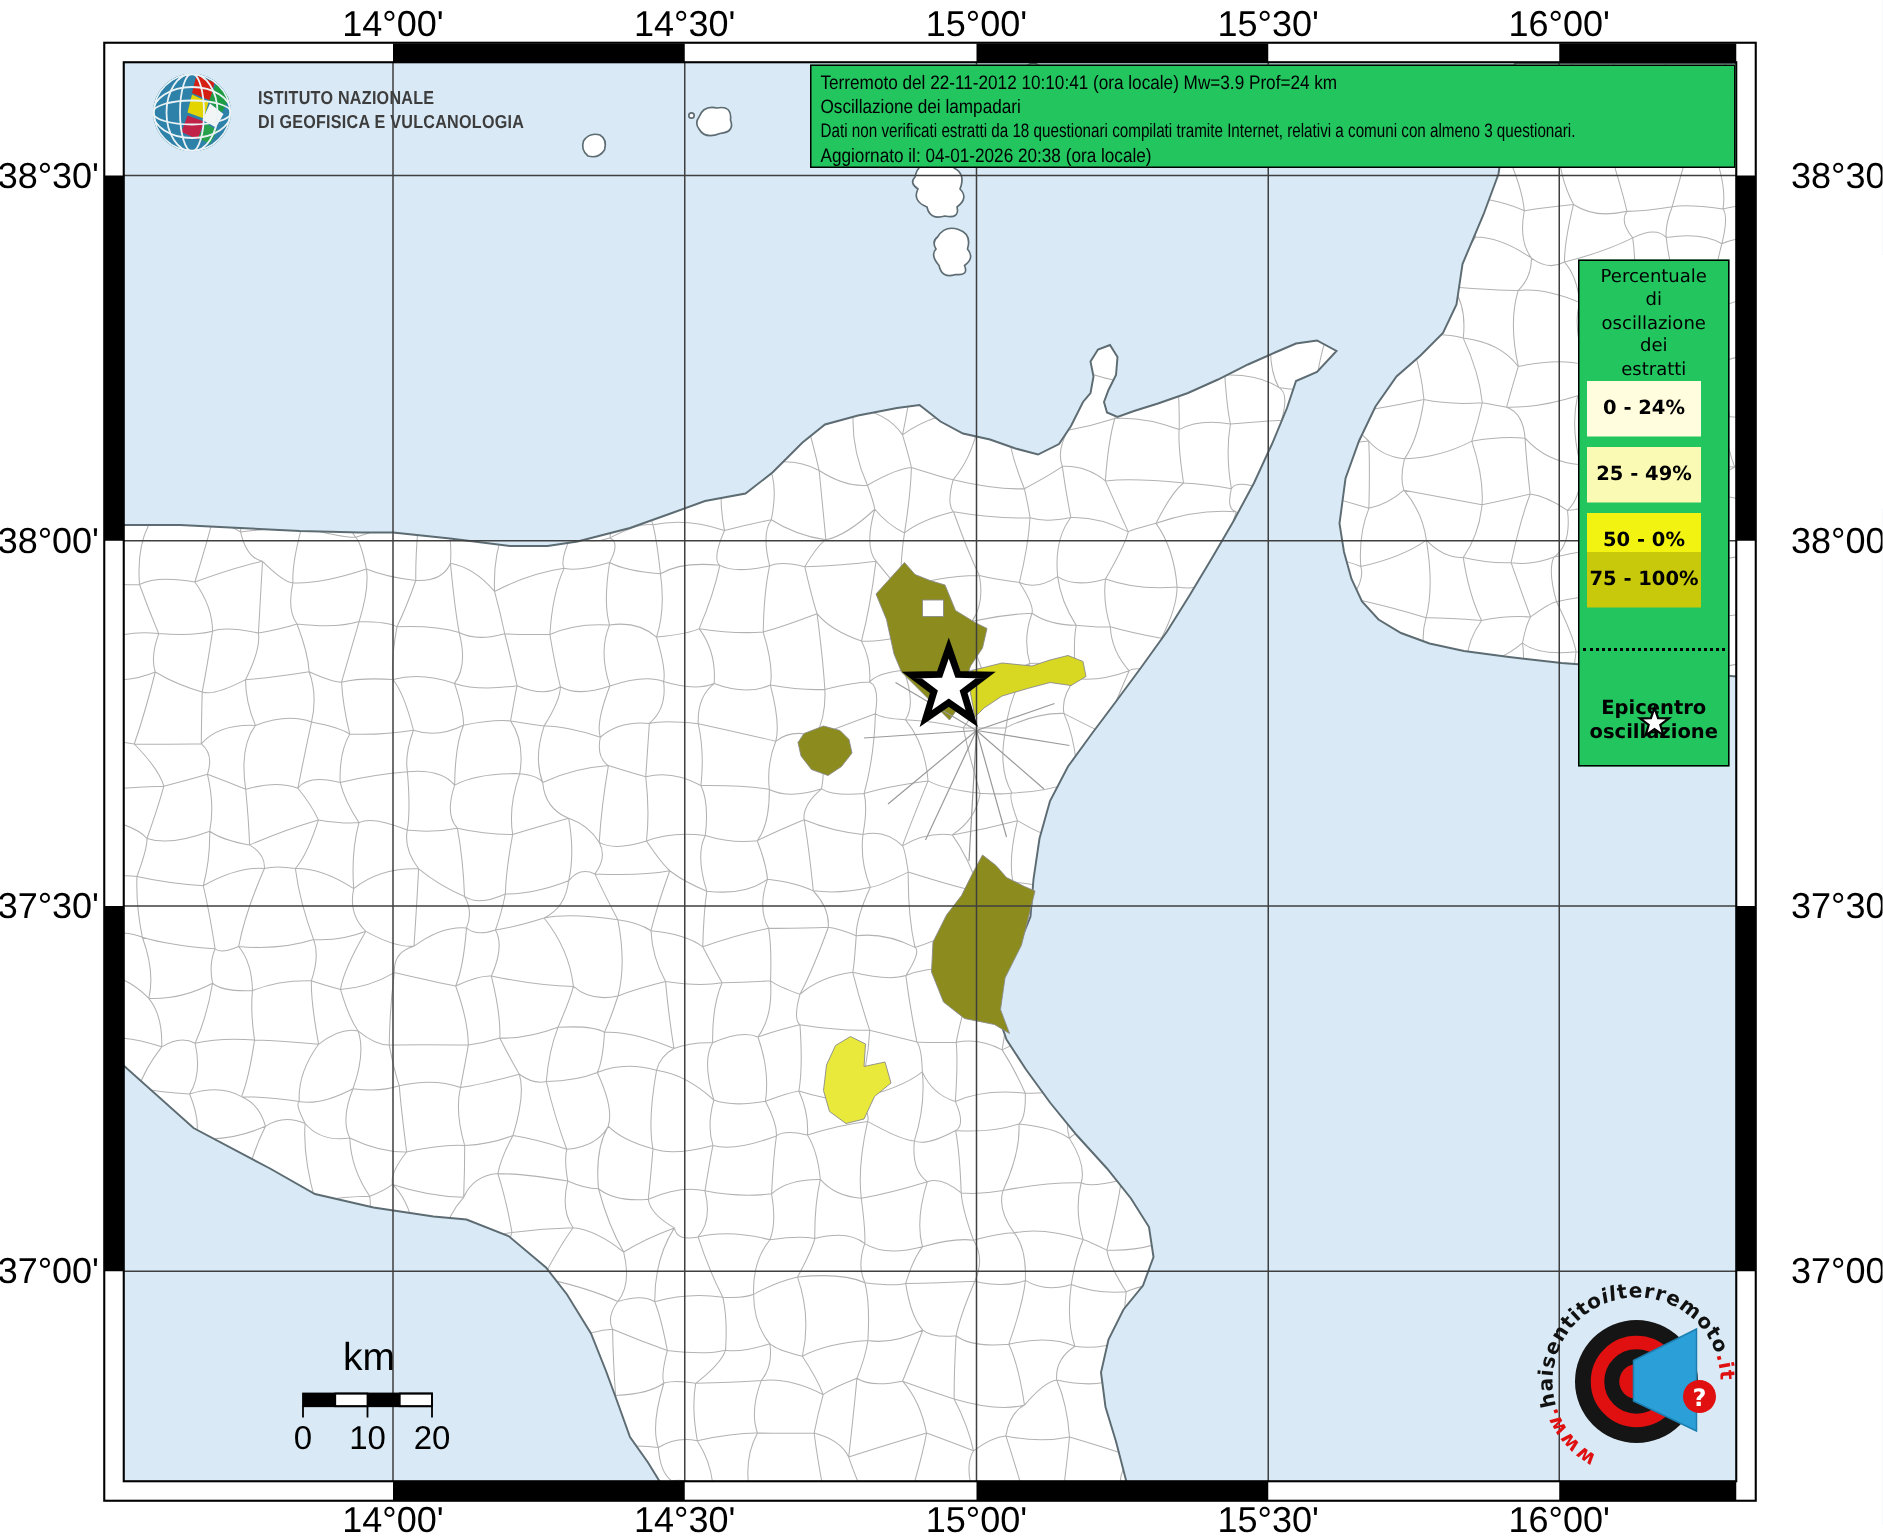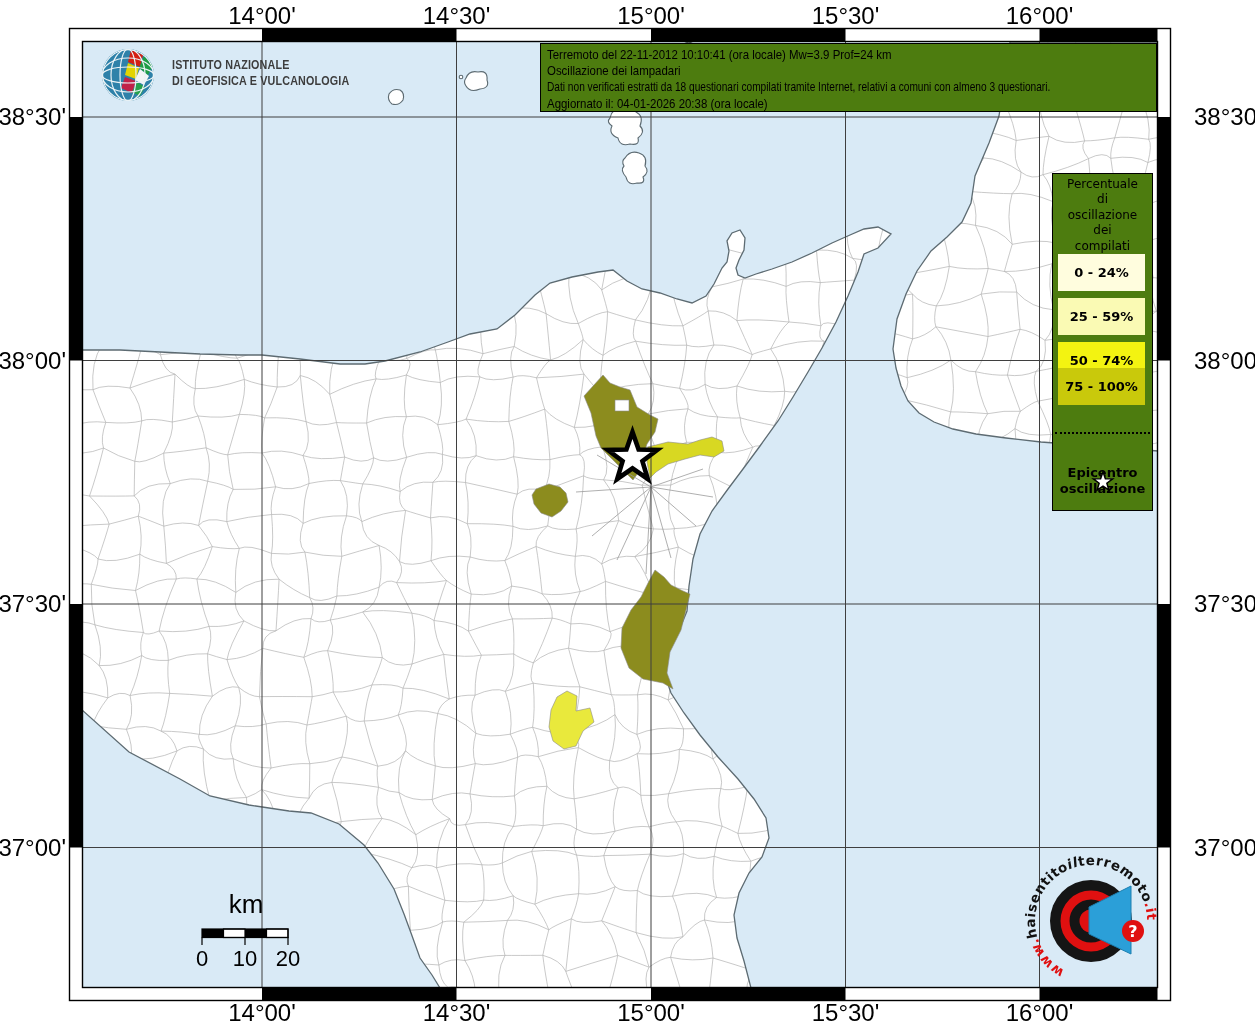--- a/index.html
+++ b/index.html
@@ -1,31 +1,31 @@
 <!DOCTYPE html>
 <html><head>
 <meta charset="utf-8">
 <style>
   html,body{margin:0;padding:0;background:#fff;}
   body{width:1255px;height:1024px;position:relative;overflow:hidden;
        font-family:"Liberation Sans",sans-serif;}
   #stage{position:absolute;left:0;top:0;width:1255px;height:1024px;}
   svg{position:absolute;left:0;top:0;}
-  .overlay{position:absolute;box-sizing:border-box;background:#4d7c0f;border:1.4px solid #000;}
+  .overlay{position:absolute;box-sizing:border-box;background:#22c55e;border:1.4px solid #000;}
   
   #title-box{left:540px;top:43px;width:617px;height:69px;padding:3px 6px;
              font-size:13px;line-height:16.2px;overflow:hidden;}
   #title-box .tbline{white-space:nowrap;transform:scaleX(.88);transform-origin:0 50%;}
   #title-box .tbline.cond{transform:scaleX(.78);}
   
   #legend{left:1052px;top:173px;width:101px;height:338px;border-width:1.6px;
           font-family:"DejaVu Sans",sans-serif;}
   #legend .lg-title{position:absolute;left:0;top:3px;width:100%;text-align:center;
           font-weight:normal;font-size:12px;line-height:15.4px;}
-  .swatch{position:absolute;left:5px;width:87px;height:37px;display:flex;
+  .swatch{position:absolute;left:5px;width:76px;height:37px;display:flex;
           align-items:center;justify-content:center;font-weight:bold;font-size:13px;}
   #lg-dots{position:absolute;left:2px;right:2px;top:258px;border-top:2px dotted #000;height:0;}
   .lg-ep{position:absolute;left:0;width:100%;text-align:center;font-weight:bold;font-size:13px;margin-top:28px;}
   #lg-star{position:absolute;left:50%;top:296px;transform:translateX(-50%);}
   
   #ingv-text{position:absolute;left:172px;top:57px;color:#3d3d3d;font-weight:bold;
              font-size:12.5px;line-height:16px;letter-spacing:.2px;white-space:nowrap;
              transform:scaleX(.86);transform-origin:0 0;}
 </style>
 </head>
@@ -191,25 +191,25 @@
   <div>ISTITUTO NAZIONALE</div>
   <div>DI GEOFISICA E VULCANOLOGIA</div>
 </div>
 
 <div id="legend" class="overlay">
   <div class="lg-title">
     <div>Percentuale</div>
     <div>di</div>
     <div>oscillazione</div>
     <div>dei</div>
-    <div>compilati</div>
+    <div>estratti</div>
   </div>
   <div class="swatch" style="top: 80px; background-color: rgb(255, 253, 222);">0 - 24%</div>
-  <div class="swatch" style="top: 124px; background-color: rgb(250, 250, 180);">25 - 59%</div>
-  <div class="swatch" style="top: 168px; background-color: rgb(243, 243, 17);">50 - 74%</div>
+  <div class="swatch" style="top: 124px; background-color: rgb(250, 250, 180);">25 - 49%</div>
+  <div class="swatch" style="top: 168px; background-color: rgb(243, 243, 17);">50 - 0%</div>
   <div class="swatch" style="top: 194px; background-color: rgb(201, 201, 11);">75 - 100%</div>
   <div id="lg-dots"></div>
   <div class="lg-ep" style="top:263px">Epicentro</div>
   <div class="lg-ep" style="top:279px">oscillazione</div>
   <svg id="lg-star" width="24" height="24" viewBox="0 0 24 26">
     <path d="M12,2 L14.59,9.44 22.46,9.6 16.18,14.36 18.47,21.9 12,17.4 5.53,21.9 7.82,14.36 1.54,9.6 9.41,9.44 Z" fill="#fff" stroke="#000" stroke-width="1.6"></path>
   </svg>
 </div>
 </div>
 

